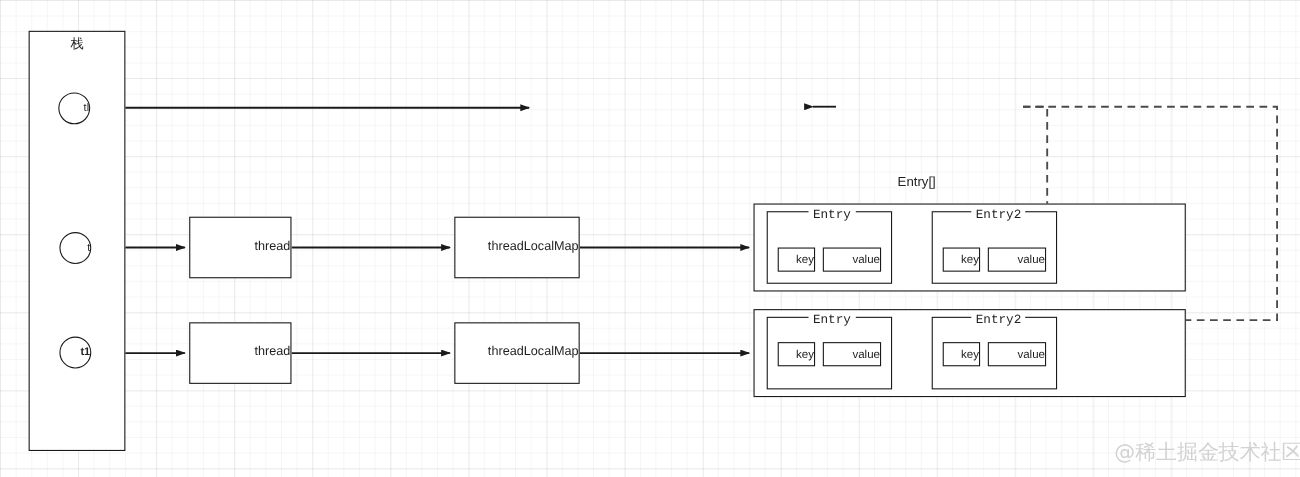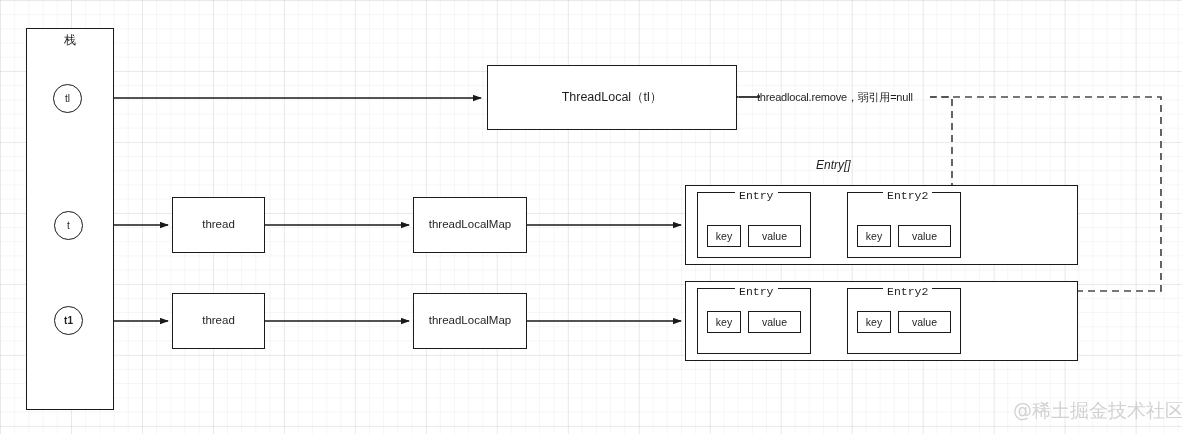--- a/index.html
+++ b/index.html
@@ -25,33 +25,32 @@
       71px 71px;
   }
   svg.layer{
     position:absolute;left:0;top:0;
     width:1182px;height:434px;
     pointer-events:none;
   }
   .node{
     position:absolute;
     box-sizing:border-box;
-    display:flex;align-items:center;justify-content:center;
+    display:flex;align-items:center;justify-content:flex-end;
     background:#ffffff;
     border:1.6px solid #1a1a1a;
     color:#1f1f1f;
     text-align:center;
     line-height:1.15;
   }
   .node.circle{border-radius:50%;}
   .plain-label{
     position:absolute;
     color:#1f1f1f;
     white-space:nowrap;
-    font-style:italic;
   }
   .entry-title{
     position:absolute;
     background:#ffffff;
     padding:0 4px;
     color:#1f1f1f;
     white-space:nowrap;
     font-family:Liberation Mono, monospace;
   }
   .edge-label{
@@ -132,23 +131,20 @@
   <div class="node circle" style="left:53px;top:84px;width:29px;height:29px;font-size:10px;">
     <span>tl</span>
   </div>
   <div class="node circle" style="left:54px;top:211px;width:29px;height:29px;font-size:10px;">
     <span>t</span>
   </div>
   <div class="node circle" style="left:54px;top:306px;width:29px;height:29px;font-size:10px;font-weight:bold;">
     <span>t1</span>
   </div>
 
-  <div class="node" style="left:487px;top:65px;width:250px;height:65px;font-size:12.5px;">
-    <span>ThreadLocal（tl）</span>
-  </div>
 
   <div class="node" style="left:172px;top:197px;width:93px;height:56px;font-size:11.5px;">
     <span>thread</span>
   </div>
   <div class="node" style="left:413px;top:197px;width:114px;height:56px;font-size:11.5px;">
     <span>threadLocalMap</span>
   </div>
 
   <div class="node" style="left:172px;top:293px;width:93px;height:56px;font-size:11.5px;">
     <span>thread</span>
@@ -192,17 +188,16 @@
 
   <div class="node" style="left:847px;top:288px;width:114px;height:66px;"></div>
   <div class="entry-title" style="left:883px;top:285px;font-size:11.5px;">Entry2</div>
   <div class="node" style="left:857px;top:311px;width:34px;height:22px;font-size:10.5px;">
     <span>key</span>
   </div>
   <div class="node" style="left:898px;top:311px;width:53px;height:22px;font-size:10.5px;">
     <span>value</span>
   </div>
 
-  <div class="edge-label" style="left:757px;top:90px;font-size:11px;">threadlocal.remove，弱引用=null</div>
 
   <div class="watermark" style="left:1013px;top:398px;font-size:19px;">@稀土掘金技术社区</div>
 
 </div>
 
 </body></html>

